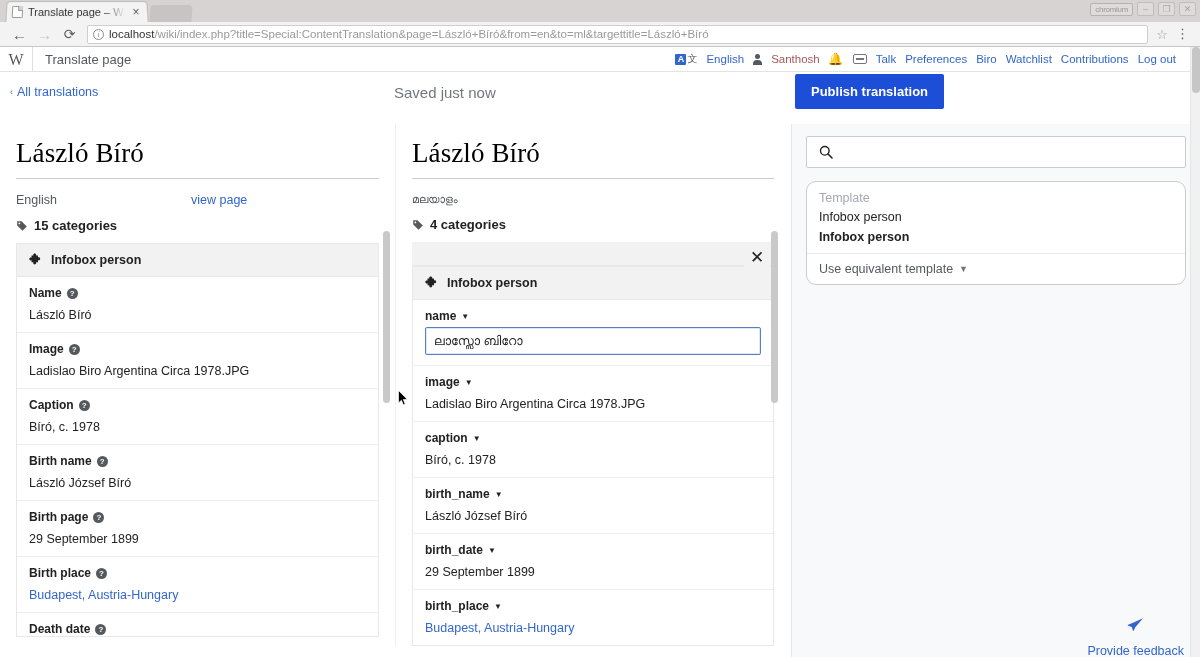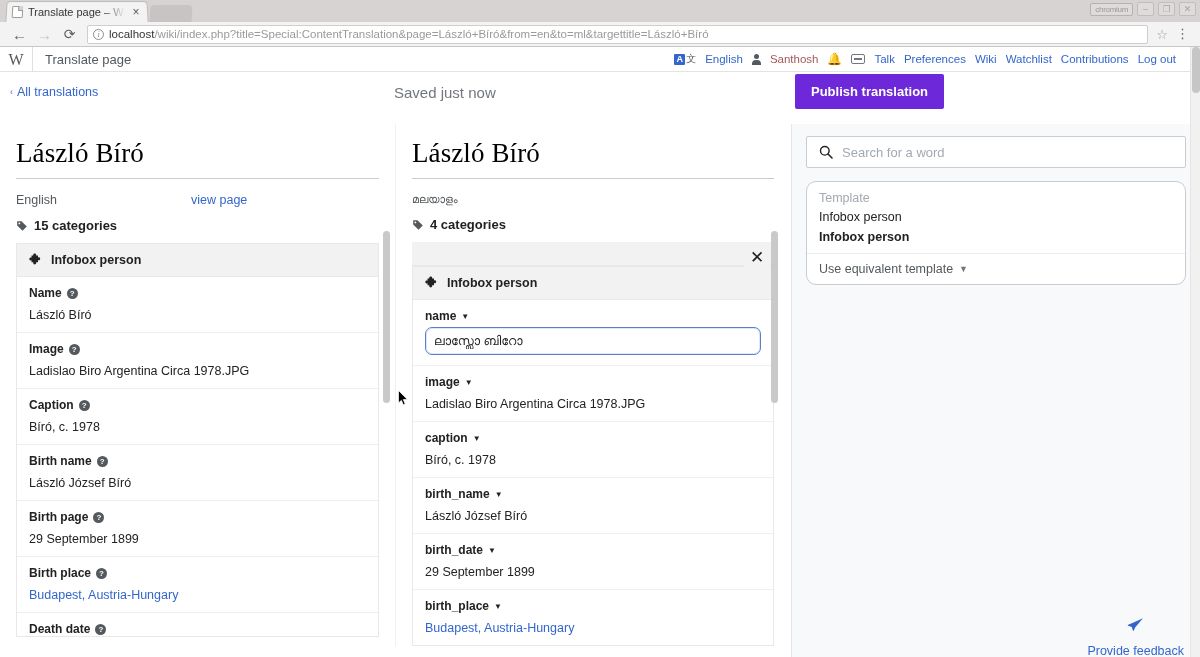--- a/index.html
+++ b/index.html
@@ -176,21 +176,21 @@
   }
   .arrow-left { font-size: 9px; }
   .saved-note {
     font-size: 15px; color: #72777d;
     position: absolute; left: 394px;
   }
   .publish-wrap {
     position: absolute; left: 795px; top: 2px;
   }
   .publish-btn {
-    background: #6d28d9; color: #fff;
+    background: #1d4ed8; color: #fff;
     font-size: 13px; font-weight: bold;
     border: none; border-radius: 2px;
     padding: 10px 16px; cursor: pointer;
     font-family: "Liberation Sans", sans-serif;
   }
   .progressbar {
     position: absolute; left: 795px; top: 128px;
     width: 385px; height: 4px; background: #eaecf0;
   }
   .progressbar > i {
@@ -276,21 +276,21 @@
     display: flex; align-items: center; justify-content: center;
     font-size: 17px; color: #222; cursor: pointer; z-index: 5;
     background: #f2f2f2;
   }
   .tbox-headbar { height: 24px; background: #f2f2f2;
                   border-bottom: 1px solid #e8e8e8; }
   .ib-key-t { font-weight: bold; }
   .ib-input {
     margin: 4px 12px 10px 12px;
     border: 1px solid #5b7ec9;
-    border-radius: 7px;
+    border-radius: 2px;
     padding: 6px 8px;
     font-size: 12.5px; color: #222;
     background: #fff;
     box-shadow: inset 0 0 0 1px rgba(91,126,201,0.18);
     outline: none;
     font-family: "Liberation Sans", sans-serif;
     width: calc(100% - 24px);
   }
 
   
@@ -395,21 +395,21 @@
         <span class="lang-A">A</span>
           <span class="lang-cjk">文</span>
       </span>
       <a>English</a>
       <span class="user-ico"></span>
       <a class="username">Santhosh</a>
       <span class="bell">🔔</span>
       <span class="tray"></span>
       <a>Talk</a>
       <a>Preferences</a>
-      <a>Wiki</a>
+      <a>Biro</a>
       <a>Watchlist</a>
       <a>Contributions</a>
       <a>Log out</a>
     </div>
   </div>
 
   <div class="subbar">
     <div class="all-translations">
       <span class="arrow-left">‹</span>
       <span>All translations</span>
@@ -577,21 +577,20 @@
 
     <div class="col col-tools">
       <div class="search-wrap">
         <div class="search-box">
           <span class="mag">
             <svg width="14" height="14" viewBox="0 0 14 14">
                 <circle cx="5.8" cy="5.8" r="4.3" fill="none" stroke="#222" stroke-width="1.4"></circle>
                 <line x1="9" y1="9" x2="13" y2="13" stroke="#222" stroke-width="1.6" stroke-linecap="round"></line>
               </svg>
           </span>
-          <input type="text" placeholder="Search for a word" style="">
         </div>
       </div>
 
       <div class="card">
         <div class="card-label">Template</div>
         <div class="card-line">Infobox person</div>
         <div class="card-line strong">Infobox person</div>
         <div class="card-action">
           <span>Use equivalent template</span>
           <span class="chev">▼</span>

